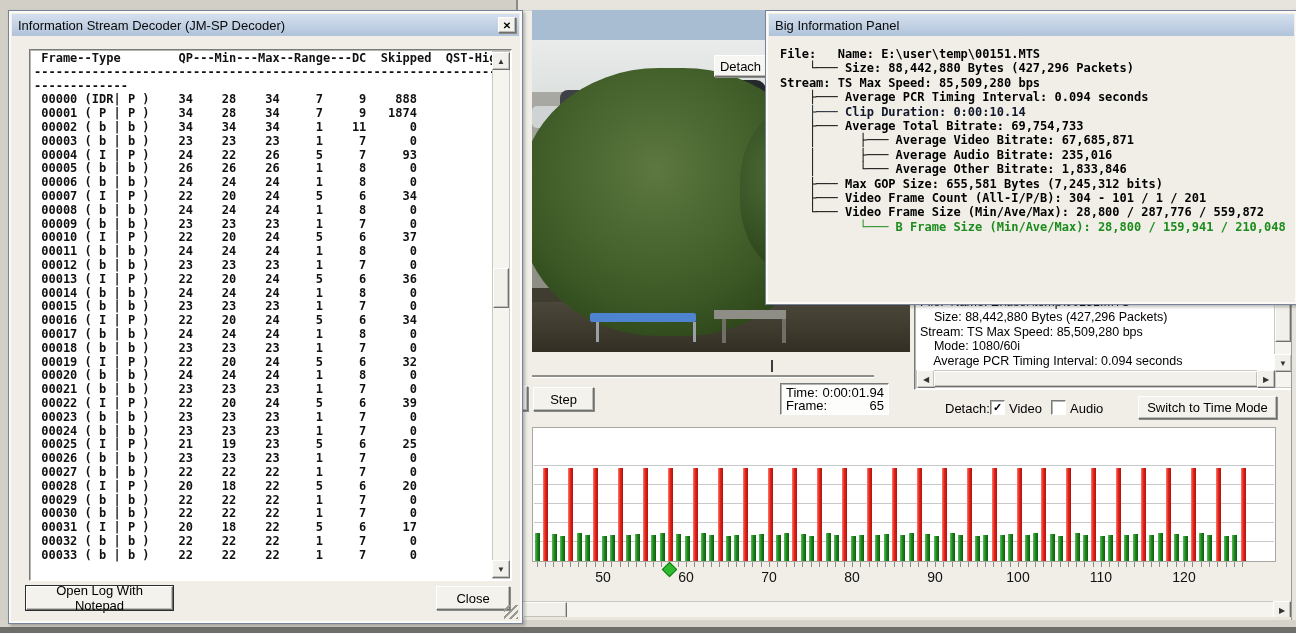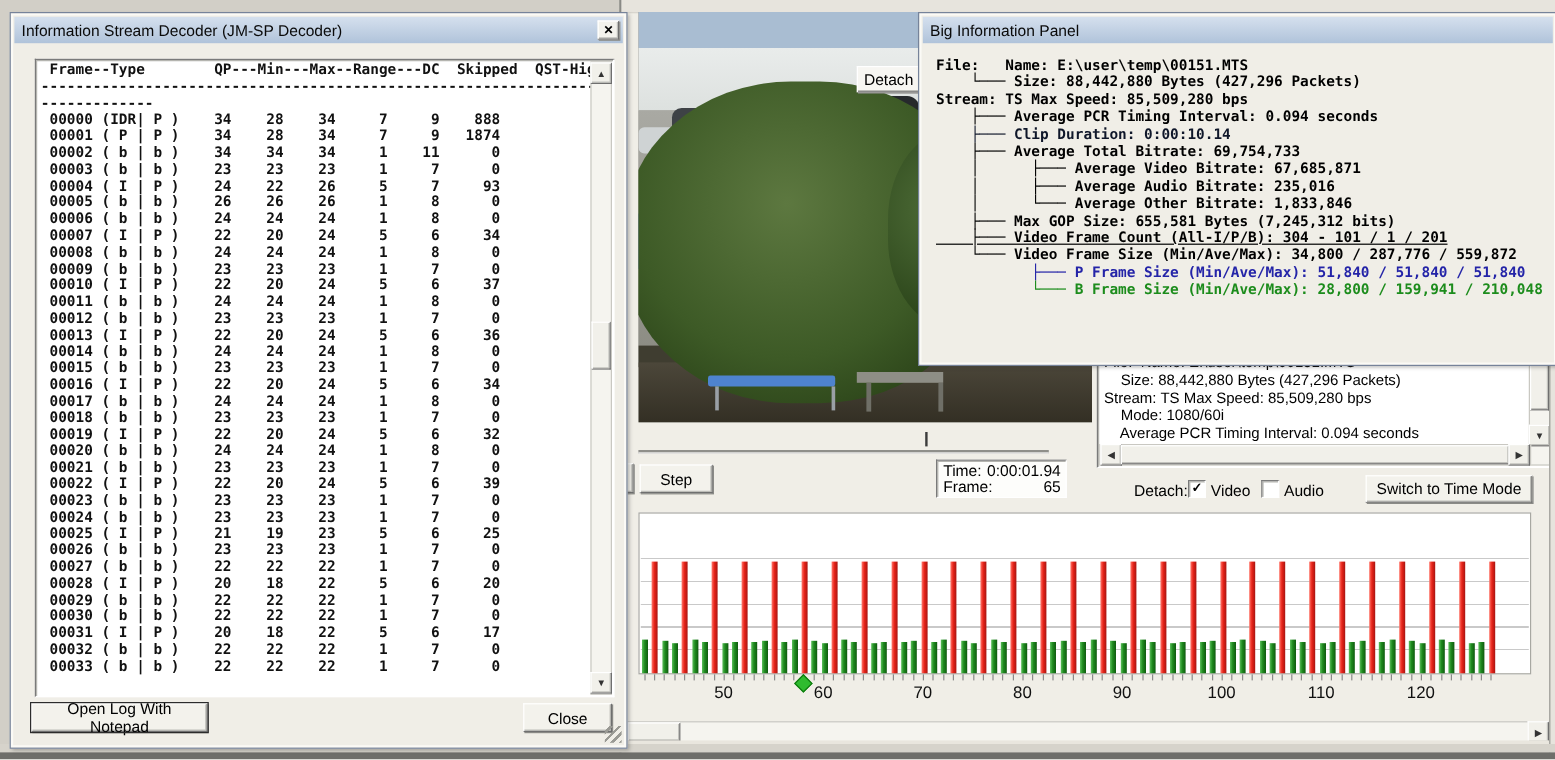--- a/index.html
+++ b/index.html
@@ -376,20 +376,19 @@
         <div class="panel-line" style="color: rgb(0, 0, 0);">File:   Name: E:\user\temp\00151.MTS</div>
         <div class="panel-line" style="color: rgb(0, 0, 0);">    └─── Size: 88,442,880 Bytes (427,296 Packets)</div>
         <div class="panel-line" style="color: rgb(0, 0, 0);">Stream: TS Max Speed: 85,509,280 bps</div>
         <div class="panel-line" style="color: rgb(0, 0, 0);">    ├─── Average PCR Timing Interval: 0.094 seconds</div>
         <div class="panel-line" style="color: #0f172a;">    ├─── Clip Duration: 0:00:10.14</div>
         <div class="panel-line" style="color: rgb(0, 0, 0);">    ├─── Average Total Bitrate: 69,754,733</div>
         <div class="panel-line" style="color: rgb(0, 0, 0);">    │      ├─── Average Video Bitrate: 67,685,871</div>
         <div class="panel-line" style="color: rgb(0, 0, 0);">    │      ├─── Average Audio Bitrate: 235,016</div>
         <div class="panel-line" style="color: rgb(0, 0, 0);">    │      └─── Average Other Bitrate: 1,833,846</div>
         <div class="panel-line" style="color: rgb(0, 0, 0);">    ├─── Max GOP Size: 655,581 Bytes (7,245,312 bits)</div>
-        <div class="panel-line" style="color: rgb(0, 0, 0); text-decoration: underline;">    ├─── Video Frame Count (All-I/P/B): 304 - 101 / 1 / 201</div>
-        <div class="panel-line" style="color: rgb(0, 0, 0);">    └─── Video Frame Size (Min/Ave/Max): 34,800 / 287,776 / 559,872</div>
-        <div class="panel-line" style="color: rgb(36, 36, 168);">           ├─── P Frame Size (Min/Ave/Max): 51,840 / 51,840 / 51,840</div>
+        <div class="panel-line" style="color: rgb(0, 0, 0);">    ├─── Video Frame Count (All-I/P/B): 304 - 101 / 1 / 201</div>
+        <div class="panel-line" style="color: rgb(0, 0, 0);">    └─── Video Frame Size (Min/Ave/Max): 28,800 / 287,776 / 559,872</div>
         <div class="panel-line" style="color: rgb(28, 140, 28);">           └─── B Frame Size (Min/Ave/Max): 28,800 / 159,941 / 210,048</div>
       </div>
   </div>
 
 </div>
 
 </body></html>

